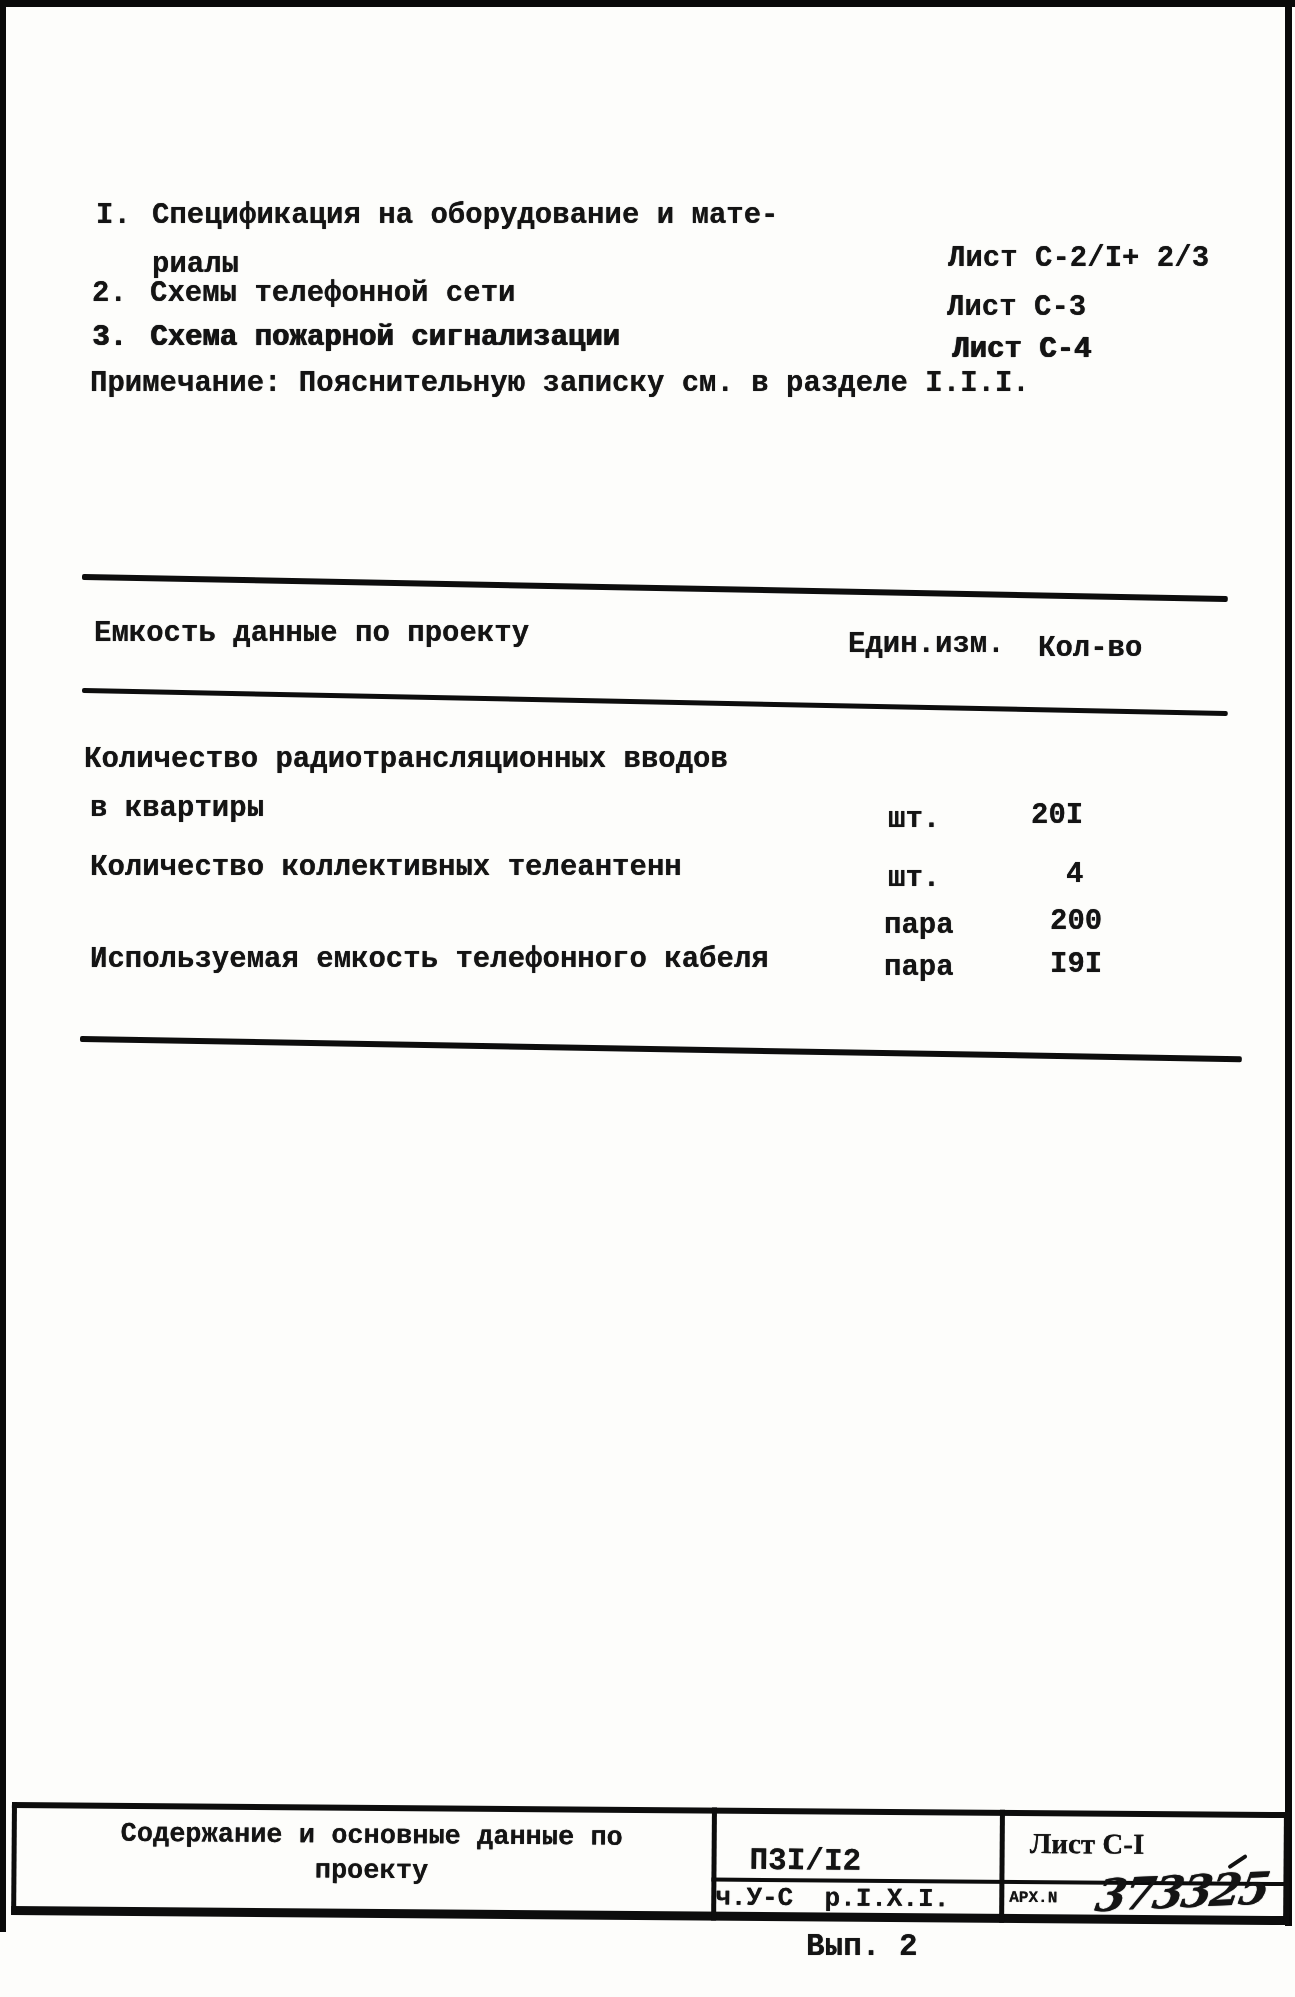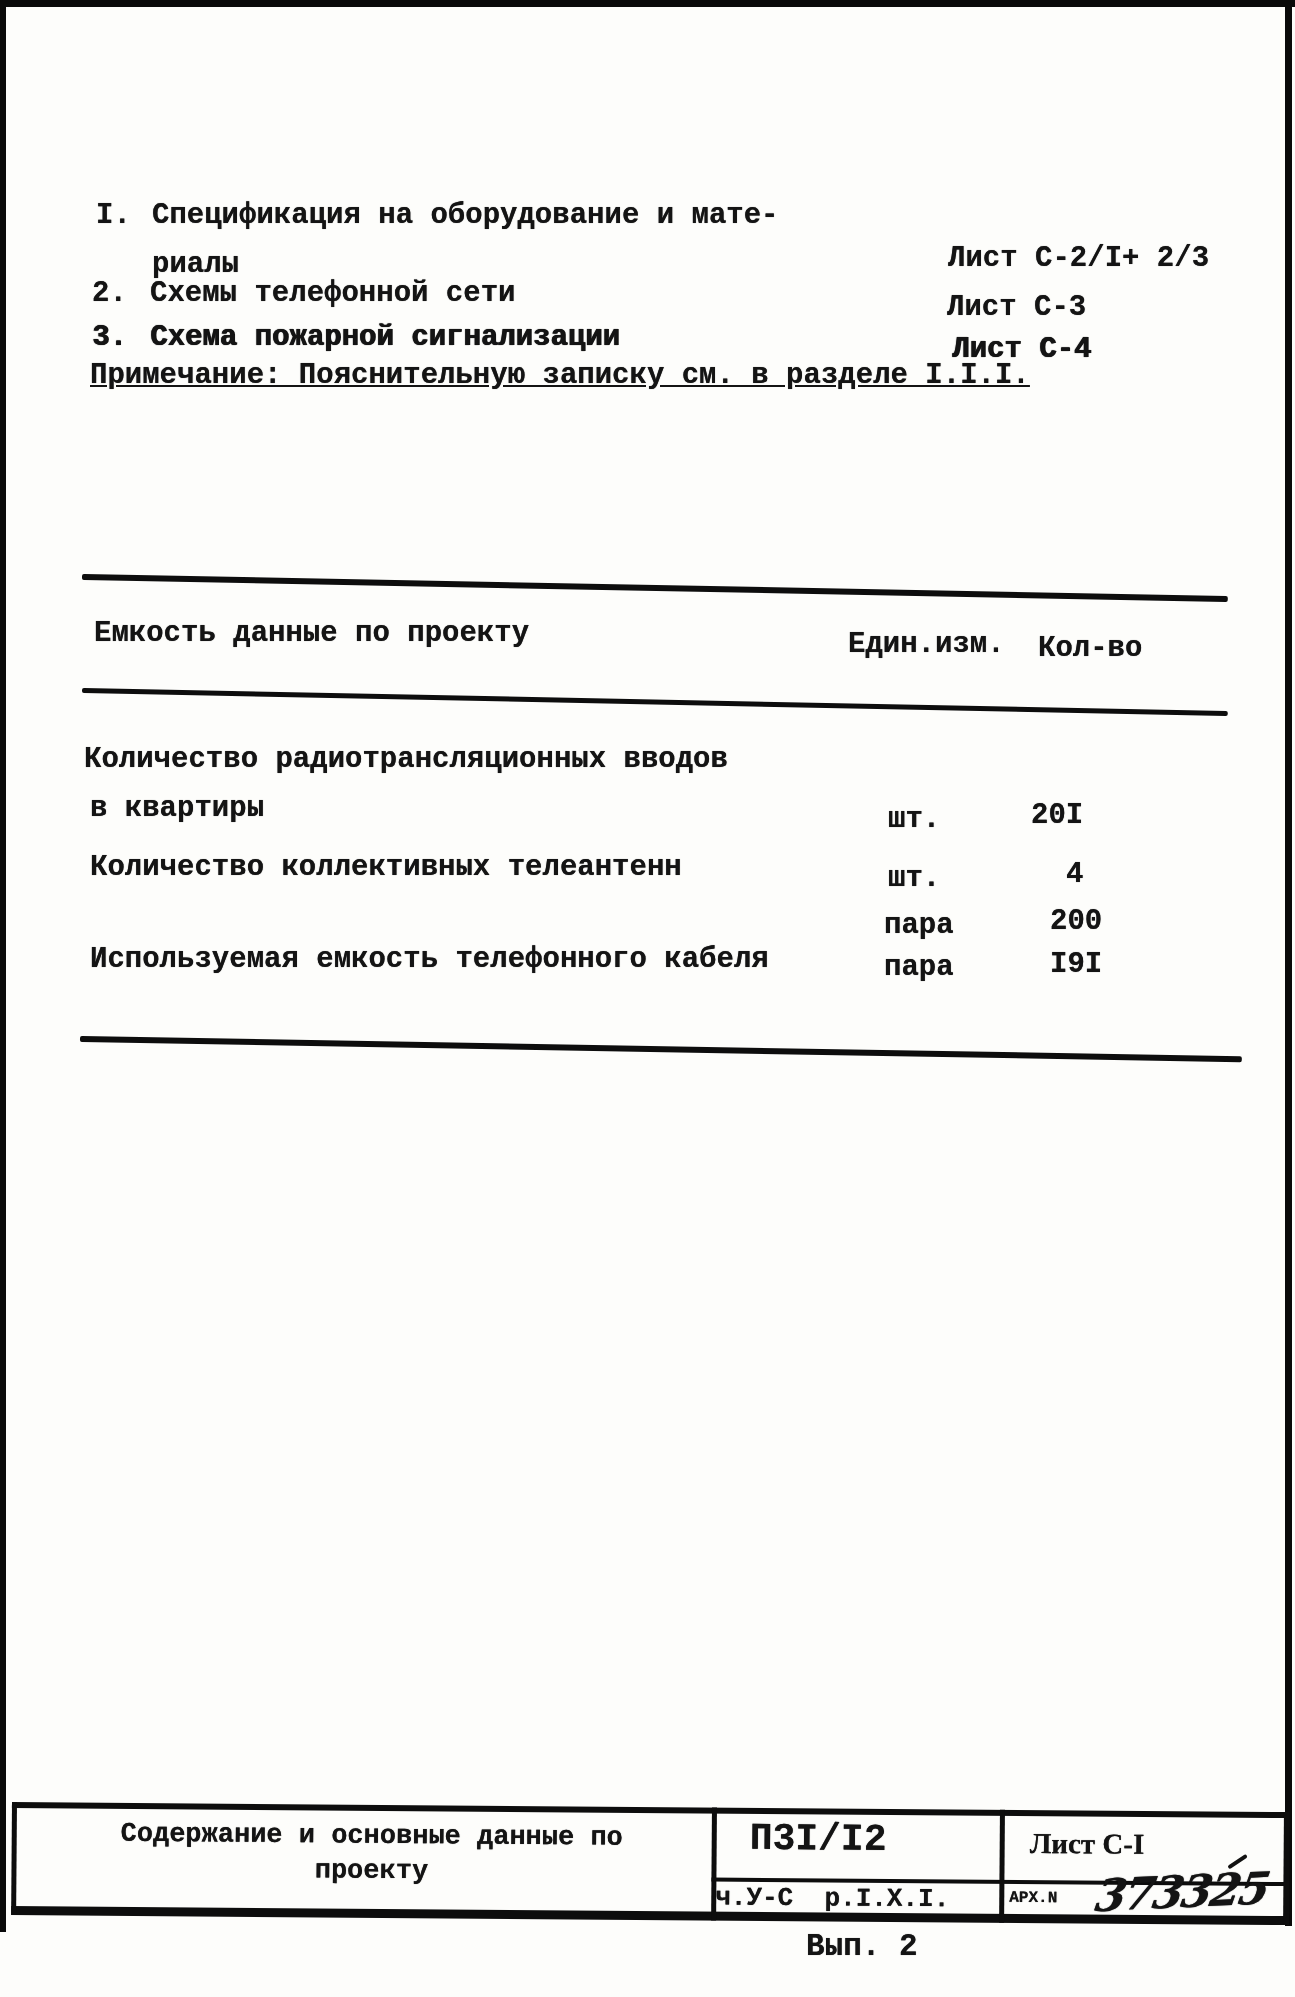--- a/index.html
+++ b/index.html
@@ -71,21 +71,21 @@
   <div class="t" style="left:948px;top:243px;">Лист С-2/I+ 2/3</div>
 
   <div class="t" style="left:92px;top:278px;">2.</div>
   <div class="t" style="left:150px;top:278px;">Схемы телефонной сети</div>
   <div class="t" style="left:947px;top:292px;">Лист С-3</div>
 
   <div class="t heavy" style="left:92px;top:322px;">3.</div>
   <div class="t heavy" style="left:150px;top:322px;">Схема пожарной сигнализации</div>
   <div class="t heavy" style="left:952px;top:334px;text-align:center;">Лист С-4</div>
 
-  <div class="t" style="left:90px;top:360px;text-decoration:underline;">Примечание: Пояснительную записку см. в разделе I.I.I.</div>
+  <div class="t" style="left:90px;top:368px;">Примечание: Пояснительную записку см. в разделе I.I.I.</div>
 
   <div class="rule" style="left:82px;top:574px;width:1146px;height:6px;transform:rotate(1.1deg);"></div>
   <div class="rule" style="left:82px;top:688px;width:1146px;height:5px;transform:rotate(1.15deg);"></div>
   <div class="rule" style="left:80px;top:1036px;width:1162px;height:6px;transform:rotate(1.0deg);"></div>
 
   <div class="t" style="left:94px;top:618px;">Емкость данные по проекту</div>
   <div class="t" style="left:848px;top:629px;">Един.изм.</div>
   <div class="t" style="left:1038px;top:633px;">Кол-во</div>
 
   <div class="t" style="left:84px;top:744px;text-align:center;">Количество радиотрансляционных вводов</div>
@@ -111,21 +111,21 @@
     <div class="line" style="left:1272px;top:0;width:6px;height:113px;"></div>
     <div class="line" style="left:700px;top:0;width:5px;height:113px;"></div>
     <div class="line" style="left:988px;top:0;width:5px;height:113px;"></div>
     <div class="line" style="left:700px;top:70px;width:578px;height:4px;"></div>
 
     <div class="tb-title">
       <div>Содержание и основные данные по</div>
       <div>проекту</div>
     </div>
 
-    <div class="t" style="left:738px;top:10px;font-size:38px;">П3I/I2</div>
+    <div class="t" style="left:738px;top:36px;font-size:31px;">П3I/I2</div>
     <div class="t" style="left:1018px;top:18px;font-size:29px;font-family:Liberation Serif, serif;">Лист С-I</div>
     <div class="t" style="left:704px;top:76px;font-size:26px;">ч.У-С  р.I.Х.I.</div>
     <div class="t" style="left:998px;top:80px;font-size:16px;">АРХ.N</div>
     <div class="hand" style="left:1085px;top:55px;">373325</div>
     <div class="flourish" style="left:1215px;top:48px;"></div>
   </div>
 
   <div class="t" style="left:806px;top:1930px;font-size:31px;">Вып. 2</div>
 
 </div>

